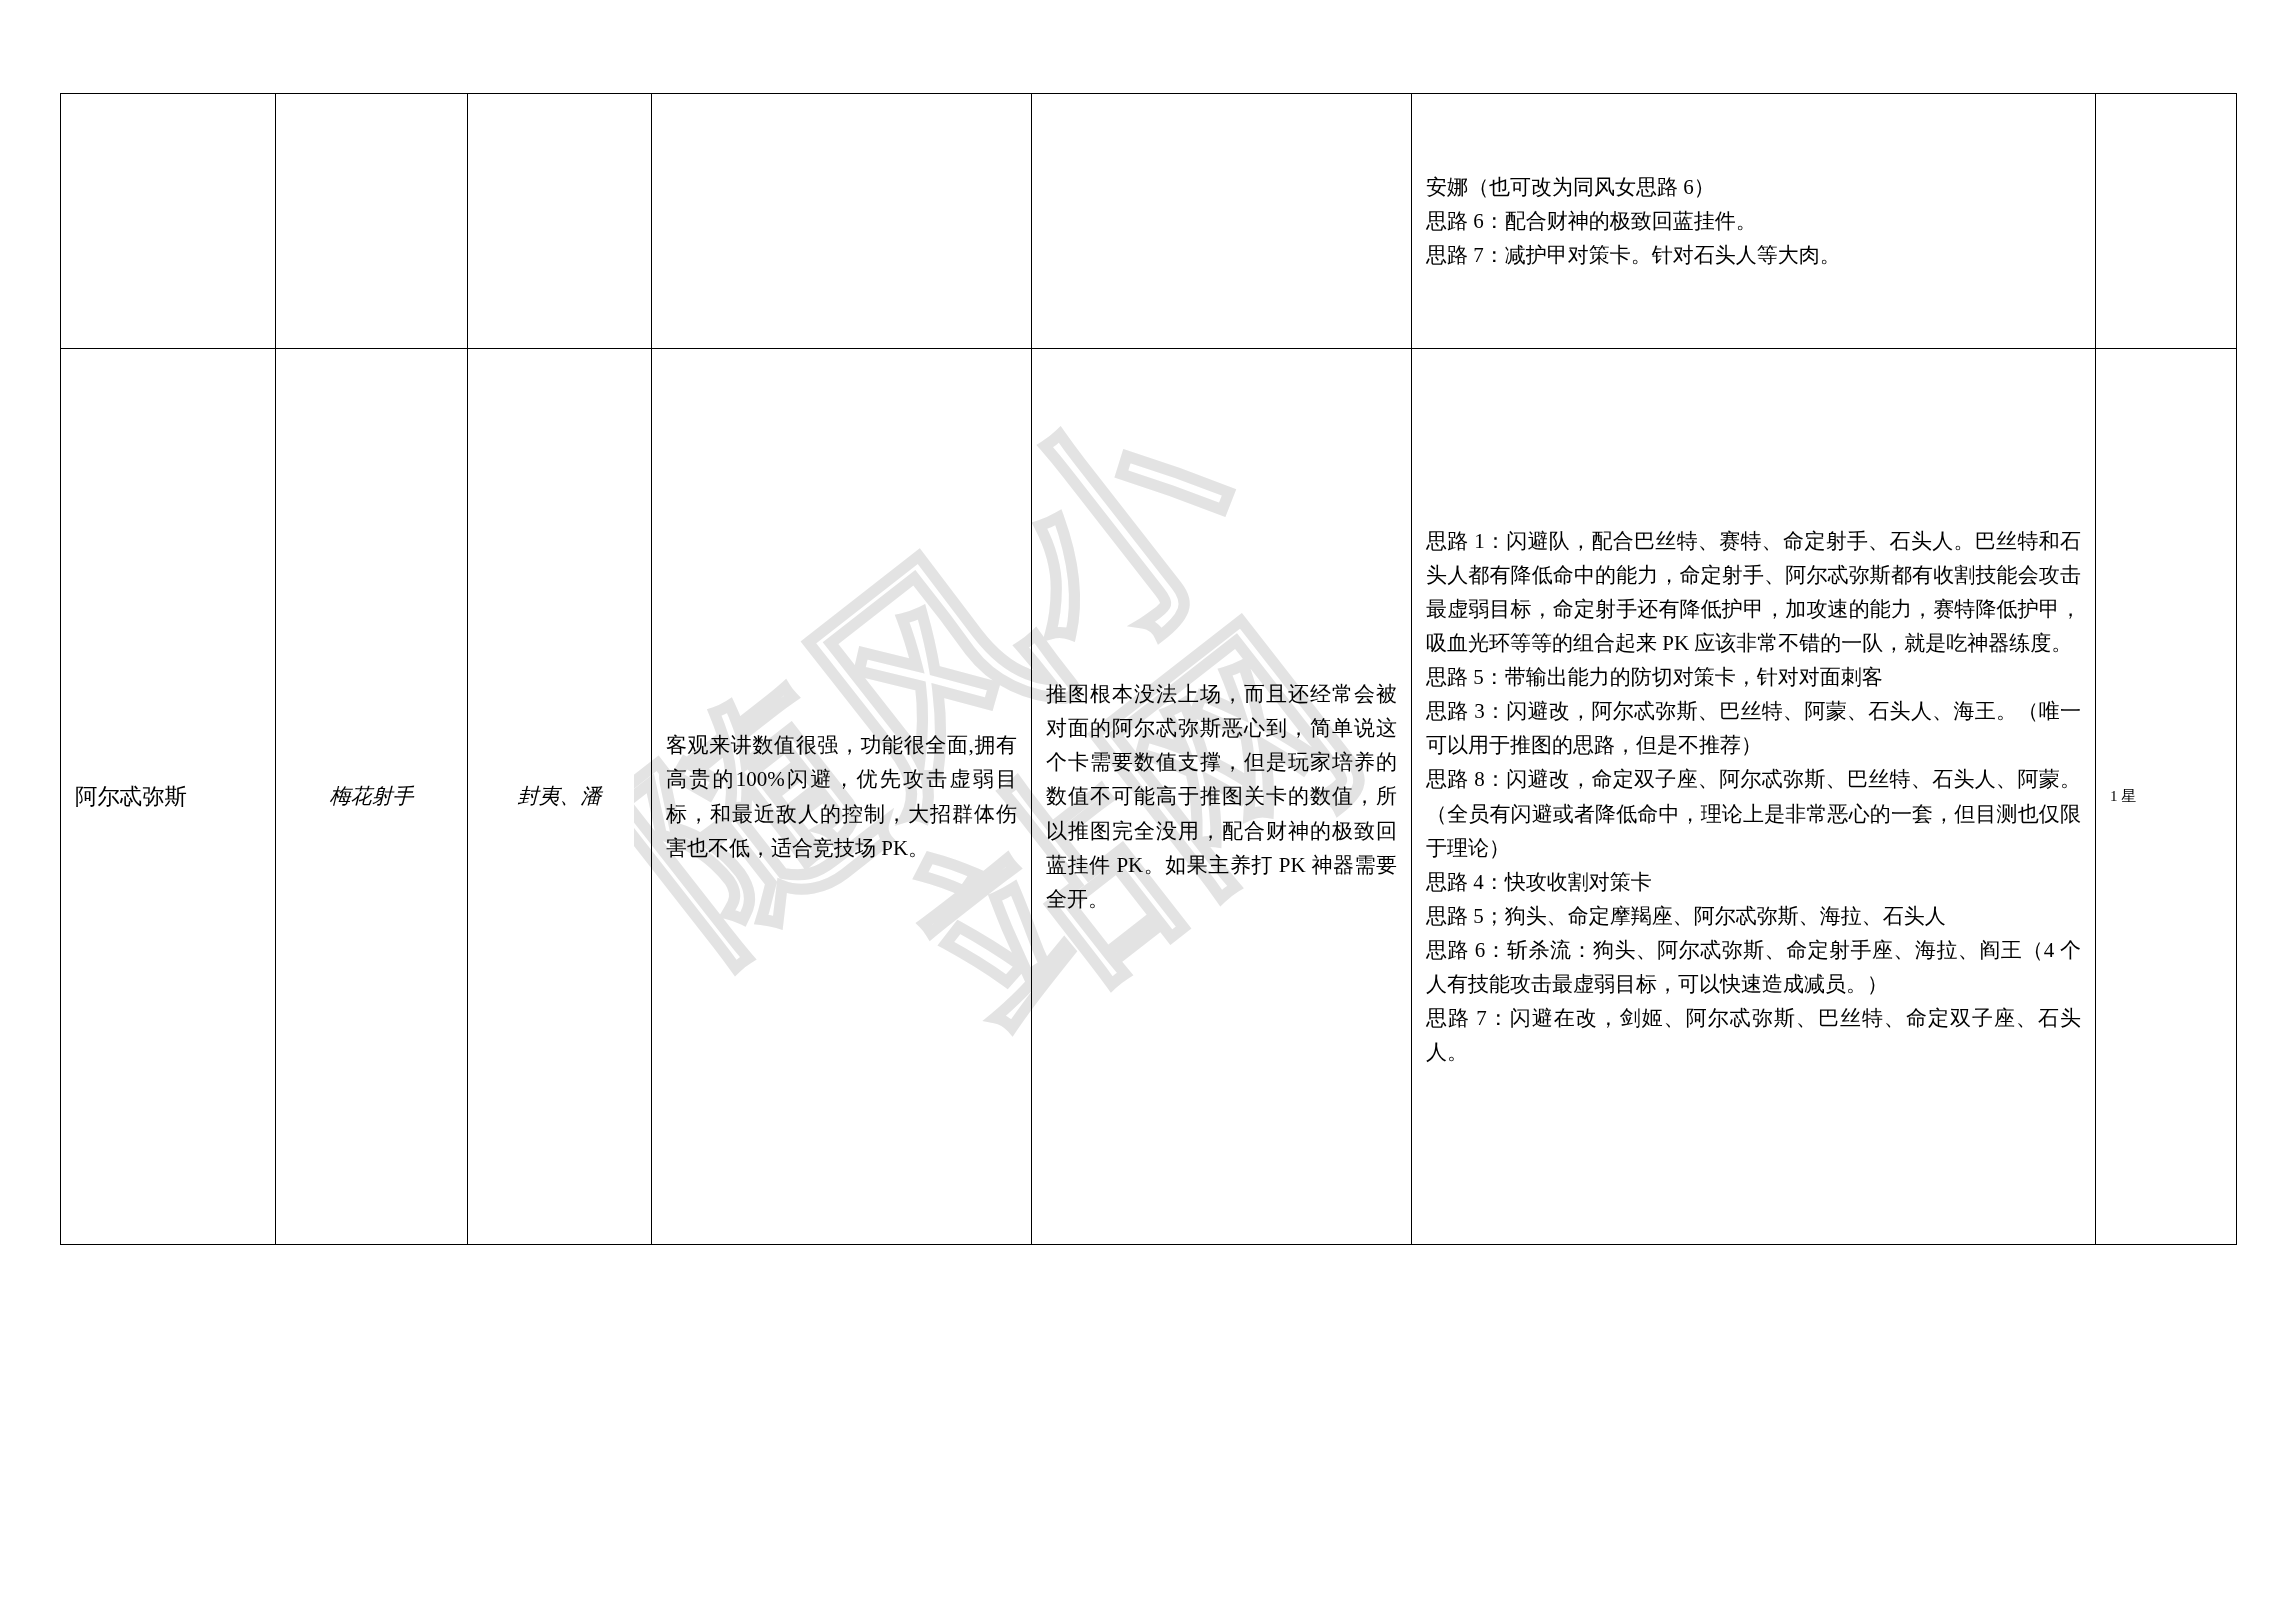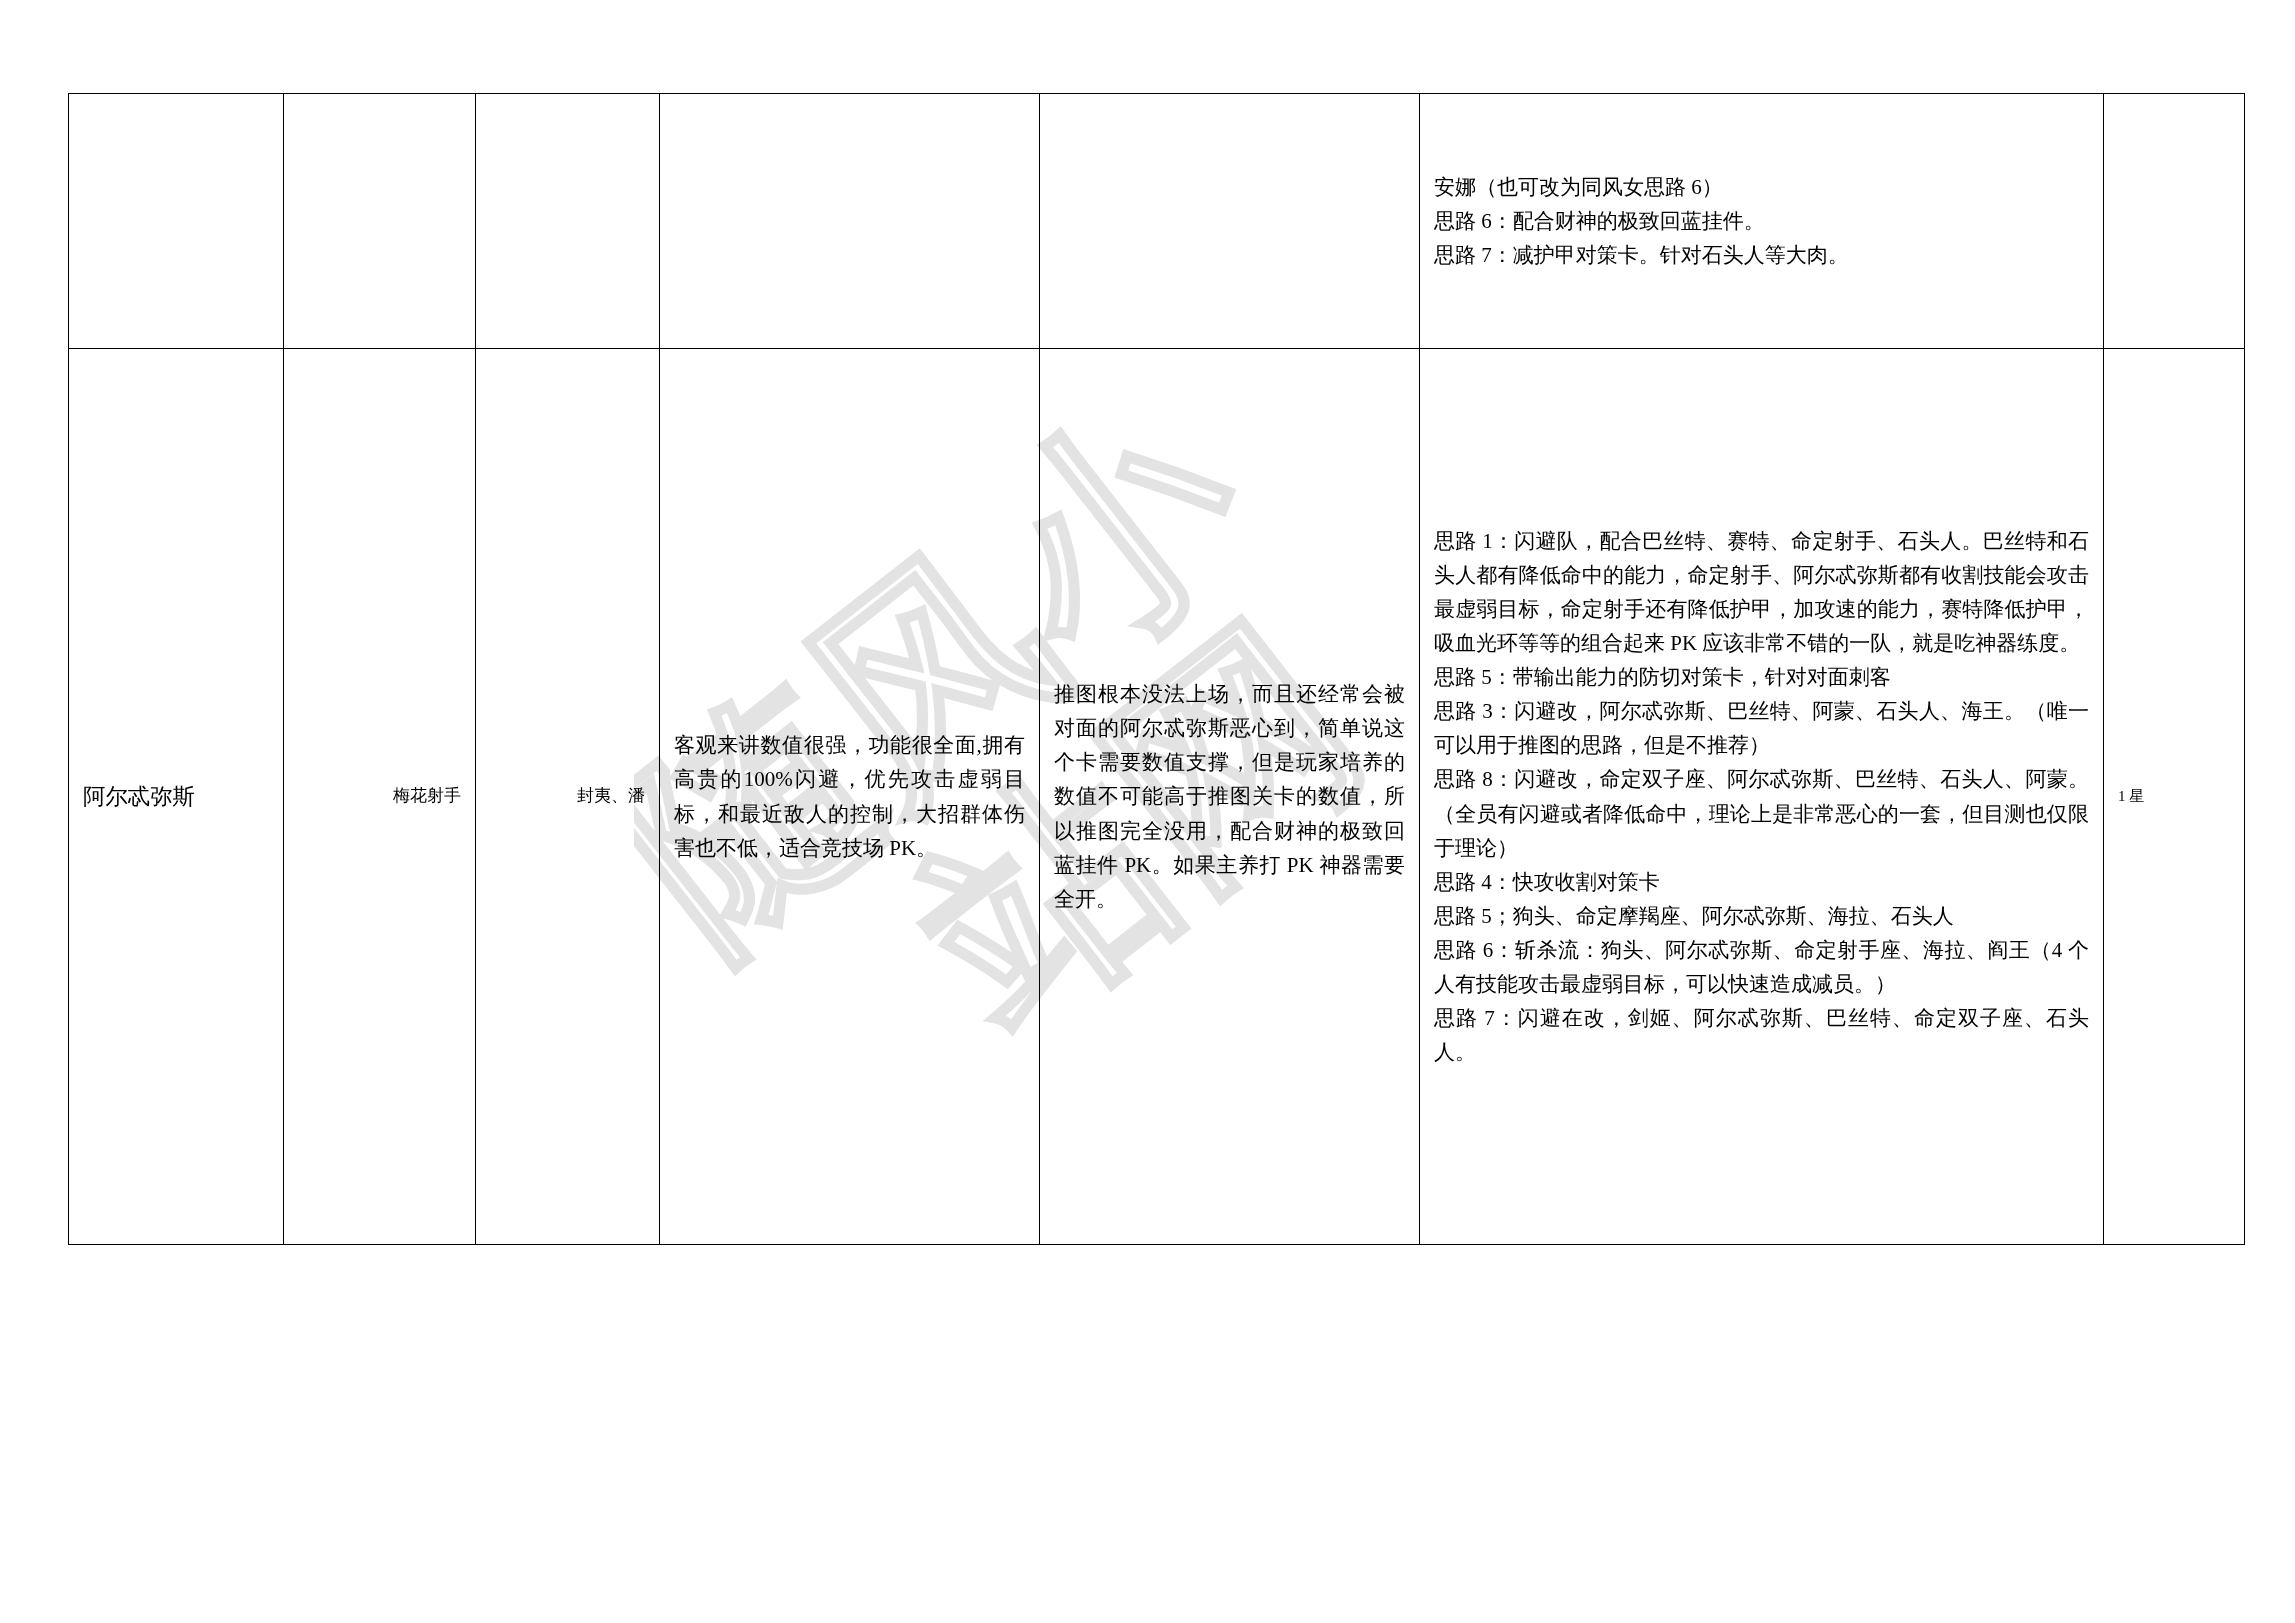--- a/index.html
+++ b/index.html
@@ -34,21 +34,21 @@
   }
   .watermark svg text {
     font-family: "Liberation Serif", serif;
     font-weight: 700;
     fill: none;
     stroke: #e3e3e3;
     stroke-width: 5;
   }
   .table-wrap {
     position: absolute;
-    left: 68px;
+    left: 60px;
     top: 93px;
     z-index: 2;
   }
   table.doc-table {
     border-collapse: collapse;
     table-layout: fixed;
     width: 2175px;
   }
   table.doc-table td {
     border: 1.5px solid #000000;
@@ -77,23 +77,24 @@
 
   .para { margin: 0; }
   .para + .para { margin-top: 1.5px; }
 
   .name-cell {
     font-size: 22.4px;
     text-align: left;
     line-height: 1.5;
   }
   .small-center {
-    font-size: 17px;
-    text-align: right;
+    font-size: 21px;
+    text-align: center;
     line-height: 1.45;
+    font-style: italic;
   }
   .star-cell {
     font-size: 15px;
   }
   .notes-list .para {
     margin-top: 0;
   }
   .blank { }
 </style>
 </head>

